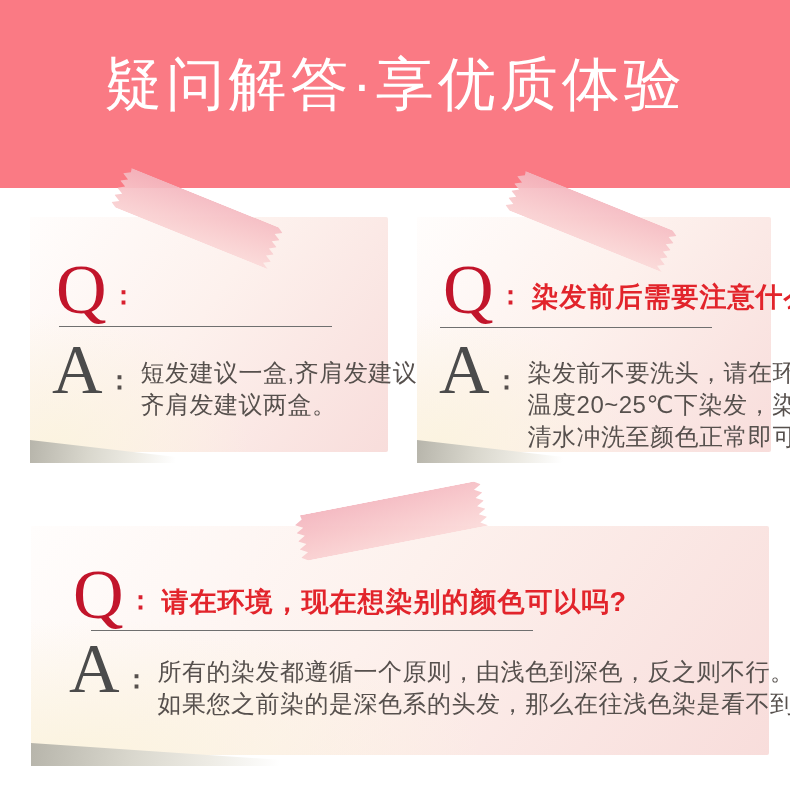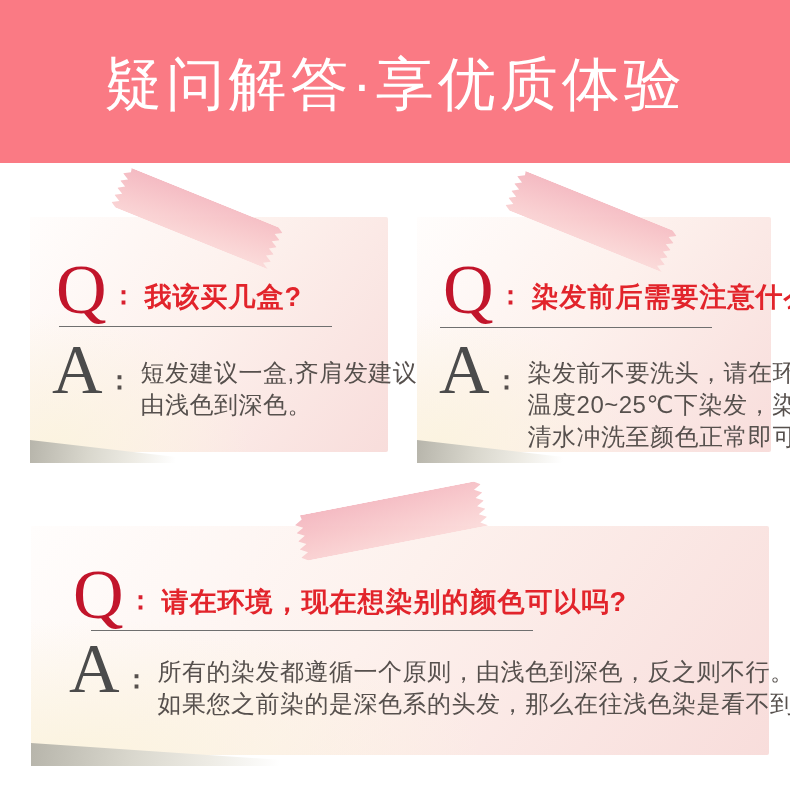--- a/index.html
+++ b/index.html
@@ -2,21 +2,21 @@
 <html><head>
 <meta charset="utf-8">
 <style>
   html,body{margin:0;padding:0;}
   .page{
     position:relative;width:790px;height:795px;background:#ffffff;overflow:hidden;
     font-family:"Liberation Sans","DejaVu Sans",sans-serif;
   }
   
   .header{
-    position:absolute;left:0;top:0;width:790px;height:163px;
+    position:absolute;left:0;top:0;width:790px;height:188px;
     background:#fa7a84;
   }
   .header-title{
     position:absolute;left:0;top:0;width:100%;height:165px;
     line-height:168px;text-align:center;
     color:#ffffff;font-size:58px;font-weight:200;letter-spacing:4px;
     white-space:nowrap;
   }
   
   .card{
@@ -88,29 +88,28 @@
 <div class="page">
 
   <div class="header">
     <div class="header-title">疑问解答·享优质体验</div>
   </div>
 
   <div class="card card-1">
     <div class="qrow">
       <span class="big-letter q-letter">Q</span>
       <span class="q-colon">：</span>
-      <span class="q-text">我该买几盒?</span>
     </div>
     <div class="divider"></div>
     <div class="arow">
       <span class="big-letter a-letter">A</span>
       <span class="a-colon">：</span>
       <span class="a-text">
         <span>短发建议一盒,齐肩发建议两盒</span><br>
-        <span>由浅色到深色。</span>
+        <span>齐肩发建议两盒。</span>
       </span>
     </div>
     <div class="fold fold-small"></div>
   </div>
 
   <div class="card card-2">
     <div class="qrow">
       <span class="big-letter q-letter">Q</span>
       <span class="q-colon">：</span>
       <span class="q-text">染发前后需要注意什么?</span>

